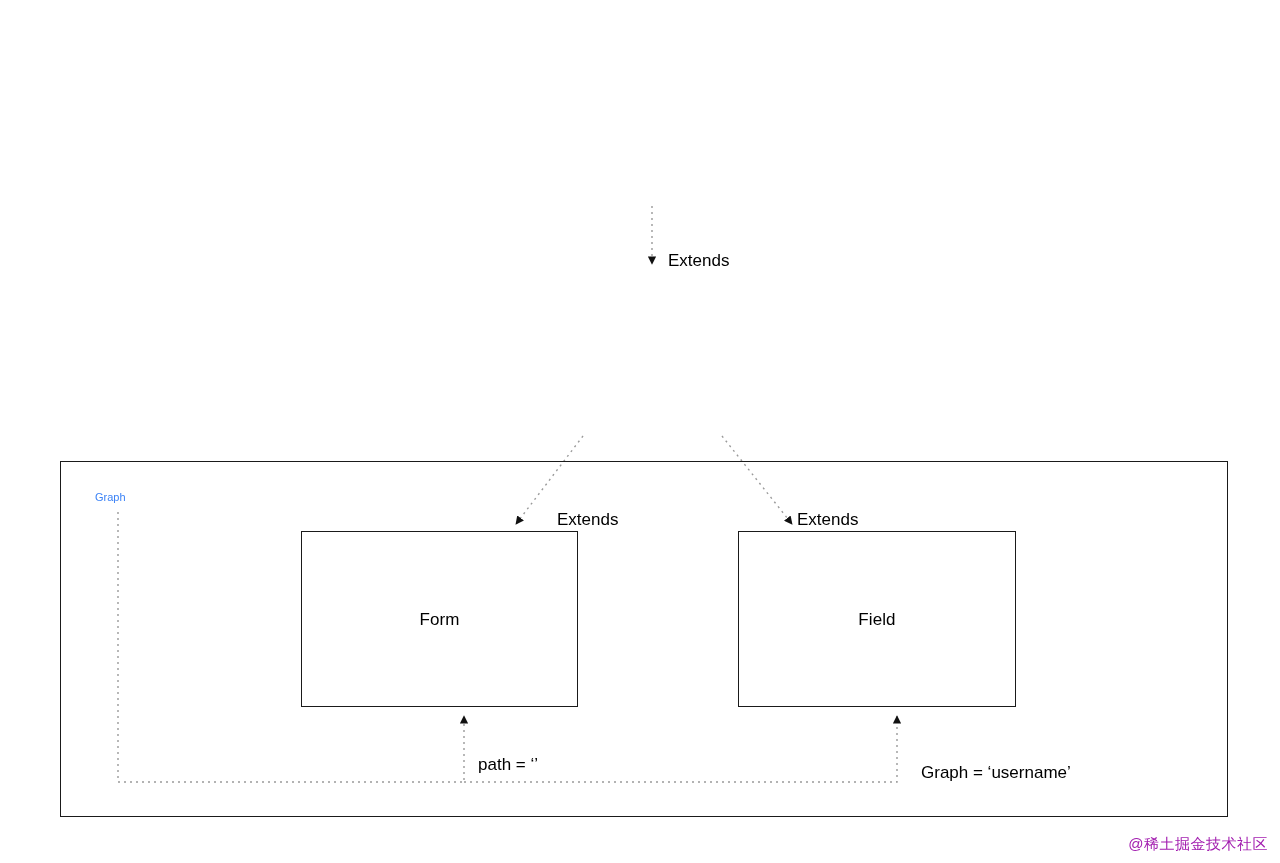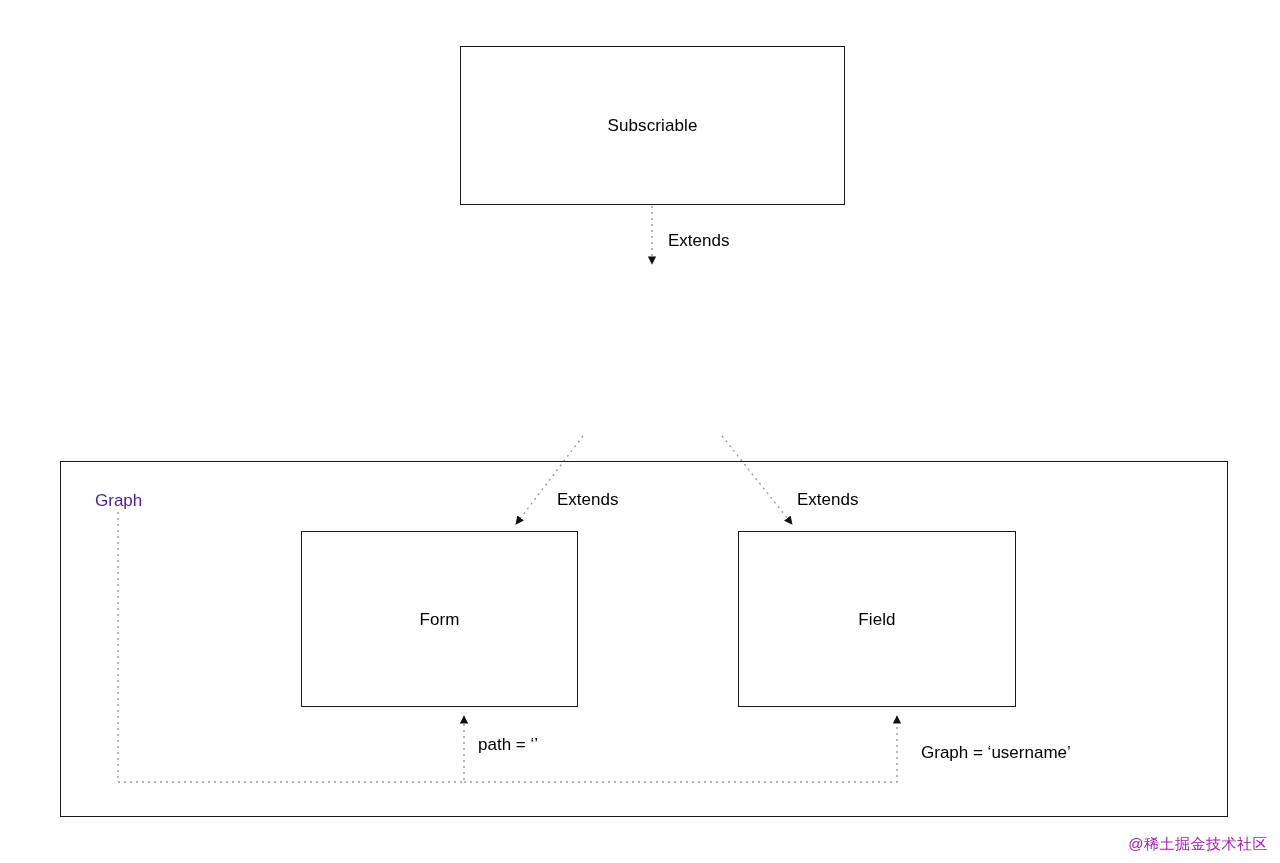--- a/index.html
+++ b/index.html
@@ -41,31 +41,32 @@
     line-height: 1;
   }
   .container-box {
     position: absolute;
     border: 1.6px solid #1a1a1a;
     background: transparent;
     box-sizing: border-box;
   }
   .free-label {
     position: absolute;
-    font-size: 17px;
-    color: #4c1d95;
+    font-size: 11px;
+    color: #3b82f6;
     white-space: nowrap;
     line-height: 1;
   }
   .edge-label {
     position: absolute;
     font-size: 17px;
     color: #000000;
     white-space: nowrap;
     line-height: 1;
+    margin-top: 20px;
   }
   #watermark {
     position: absolute;
     right: 12px;
     bottom: 12px;
     font-size: 15px;
     color: #a21caf;
     white-space: nowrap;
     letter-spacing: 0.5px;
     line-height: 1;
@@ -106,23 +107,20 @@
     </g>
 
     <g>
       <path d="M 464 782 L 897 782 L 897 716" fill="none" stroke="#9a9a9a" stroke-width="1.4" stroke-dasharray="2 4" marker-end="url(#arrowhead)"></path>
     </g>
   </svg>
 
   <div class="container-box" id="box-graph"></div>
   <div class="free-label" style="left:95px; top:492px;">Graph</div>
 
-  <div class="node-box" id="box-subscriable">
-    <span class="node-label">Subscriable</span>
-  </div>
 
 
   <div class="node-box" id="box-form">
     <span class="node-label">Form</span>
   </div>
 
   <div class="node-box" id="box-field">
     <span class="node-label">Field</span>
   </div>
 

